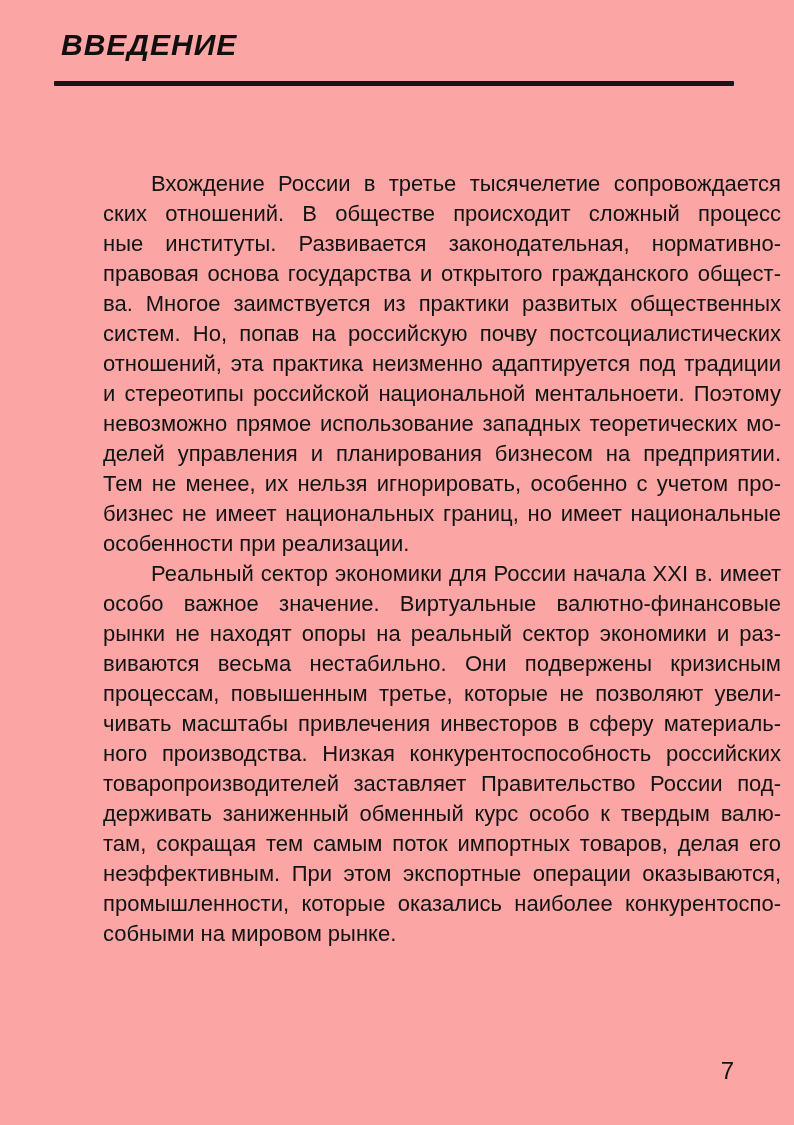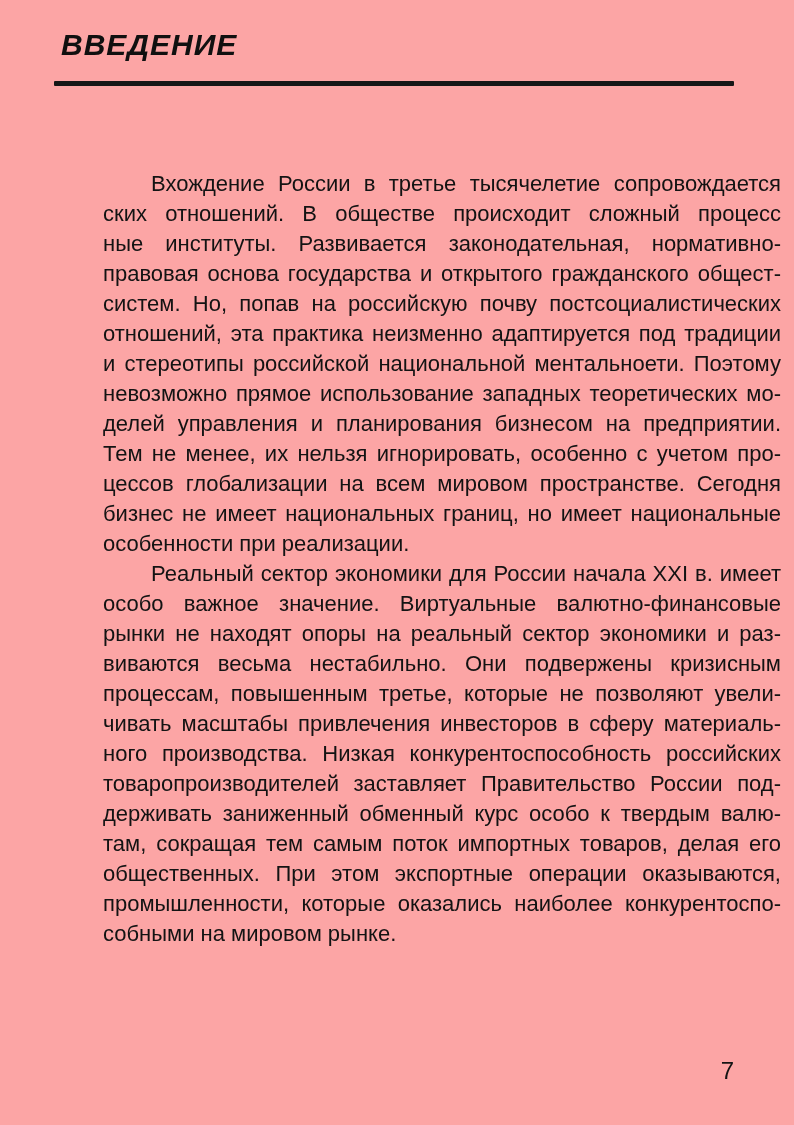--- a/index.html
+++ b/index.html
@@ -75,41 +75,41 @@
   <div class="chapter-title">ВВЕДЕНИЕ</div>
 
   <div class="title-rule"></div>
 
   <div class="body-text">
       <div class="paragraph">
         <div class="line first">Вхождение России в третье тысячелетие сопровождается</div>
         <div class="line">ских отношений. В обществе происходит сложный процесс</div>
         <div class="line">ные институты. Развивается законодательная, нормативно-</div>
         <div class="line">правовая основа государства и открытого гражданского общест-</div>
+        <div class="line">ва. Многое заимствуется из практики развитых общественных</div>
         <div class="line">систем. Но, попав на российскую почву постсоциалистических</div>
         <div class="line">отношений, эта практика неизменно адаптируется под традиции</div>
         <div class="line">и стереотипы российской национальной ментальноети. Поэтому</div>
         <div class="line">невозможно прямое использование западных теоретических мо-</div>
         <div class="line">делей управления и планирования бизнесом на предприятии.</div>
         <div class="line">Тем не менее, их нельзя игнорировать, особенно с учетом про-</div>
-        <div class="line">цессов глобализации на всем мировом пространстве. Сегодня</div>
         <div class="line">бизнес не имеет национальных границ, но имеет национальные</div>
         <div class="line last">особенности при реализации.</div>
       </div>
       <div class="paragraph">
         <div class="line first">Реальный сектор экономики для России начала XXI в. имеет</div>
         <div class="line">особо важное значение. Виртуальные валютно-финансовые</div>
         <div class="line">рынки не находят опоры на реальный сектор экономики и раз-</div>
         <div class="line">виваются весьма нестабильно. Они подвержены кризисным</div>
         <div class="line">процессам, повышенным третье, которые не позволяют увели-</div>
         <div class="line">чивать масштабы привлечения инвесторов в сферу материаль-</div>
         <div class="line">ного производства. Низкая конкурентоспособность российских</div>
         <div class="line">товаропроизводителей заставляет Правительство России под-</div>
         <div class="line">держивать заниженный обменный курс особо к твердым валю-</div>
         <div class="line">там, сокращая тем самым поток импортных товаров, делая его</div>
-        <div class="line">общественных. При этом экспортные операции оказываются,</div>
+        <div class="line">неэффективным. При этом экспортные операции оказываются,</div>
         <div class="line">промышленности, которые оказались наиболее конкурентоспо-</div>
         <div class="line last">собными на мировом рынке.</div>
       </div>
     </div>
 
   <div class="page-number">7</div>
 </div>
 
 </body></html>

